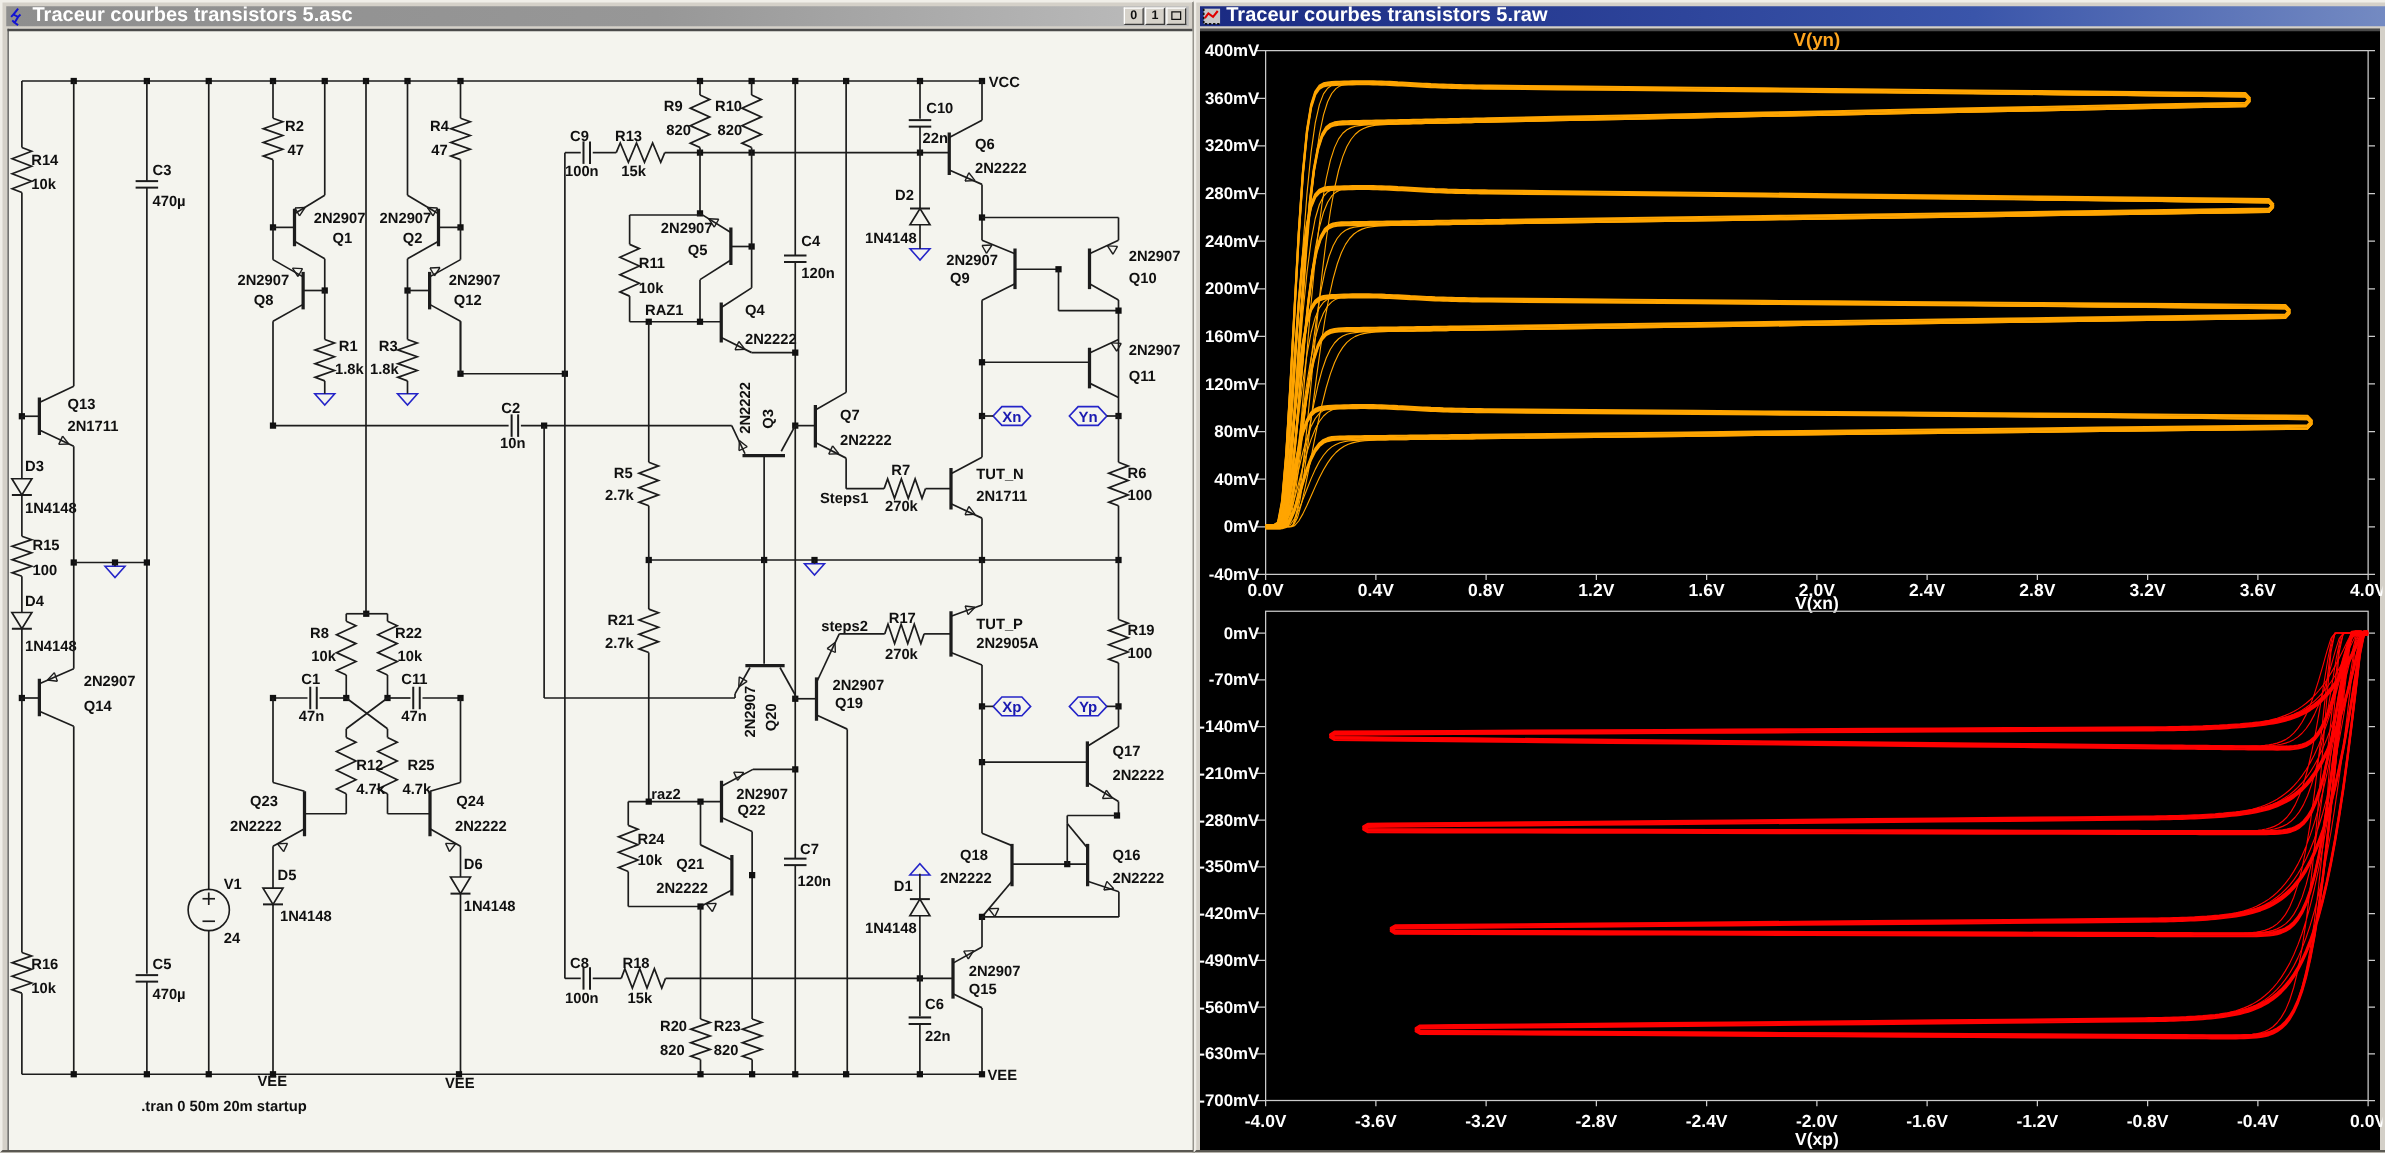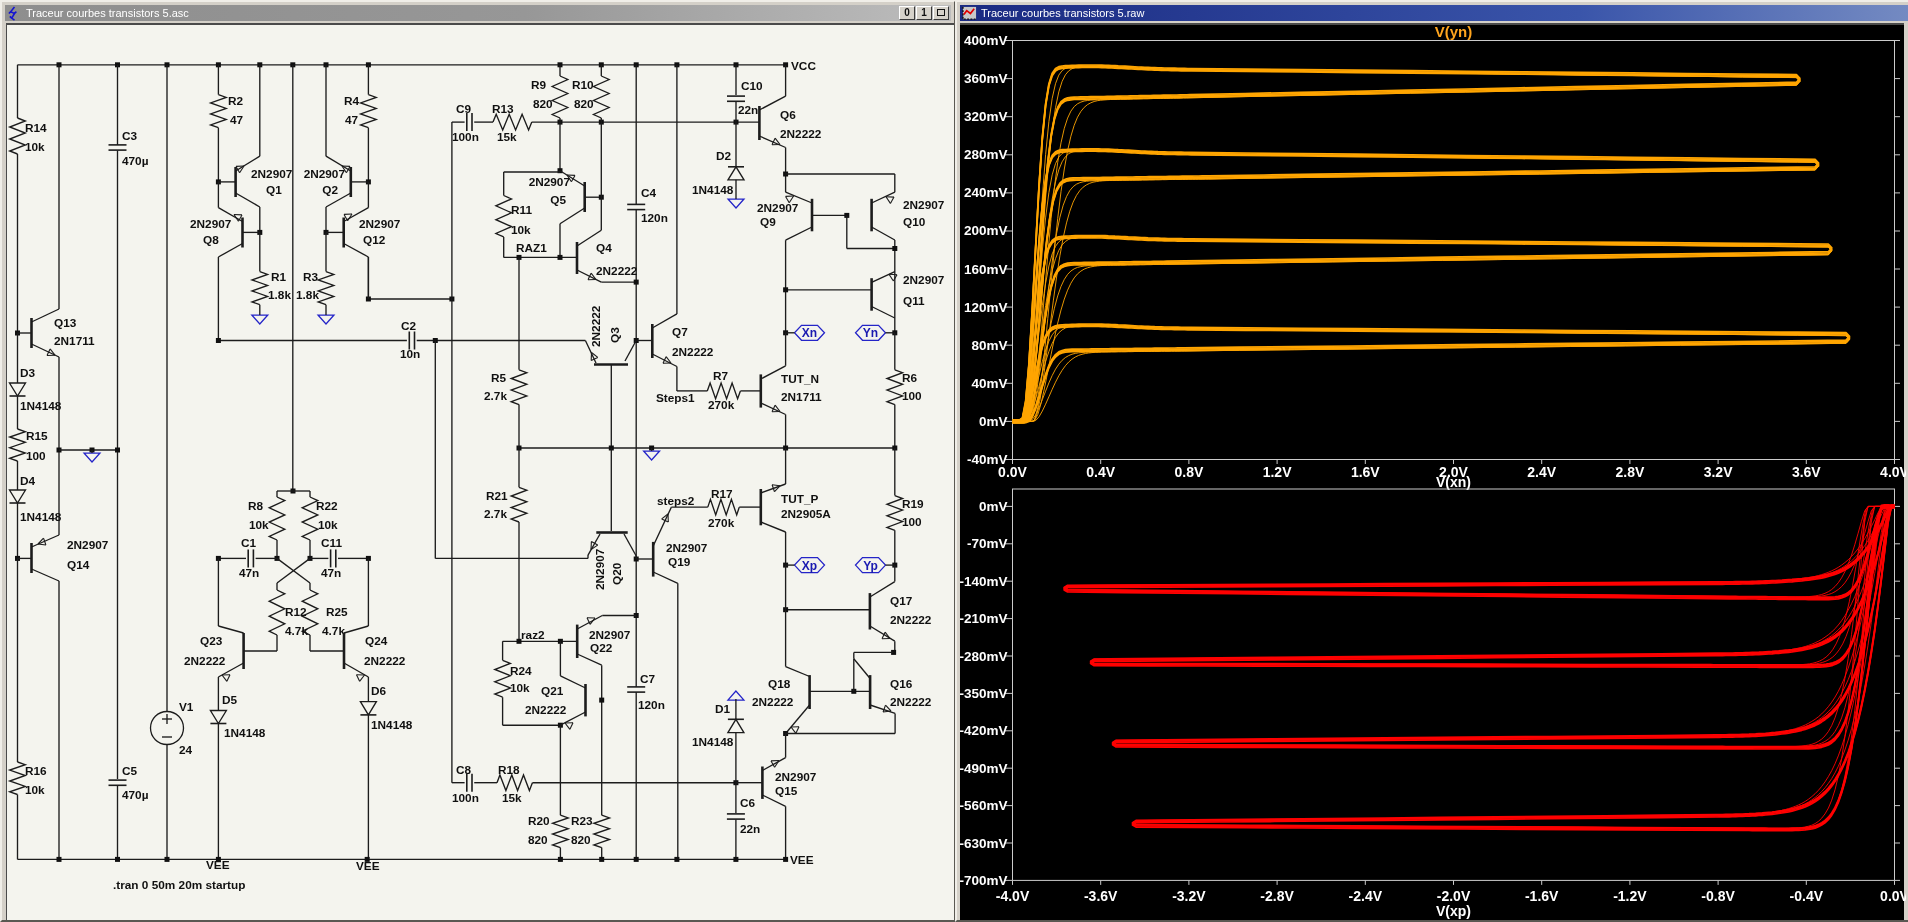--- a/index.html
+++ b/index.html
@@ -3,21 +3,21 @@
 * { margin:0; padding:0; box-sizing:border-box; }
 body { width:1908px; height:922px; font-family:"Liberation Sans",sans-serif; background:#d4d0c8; overflow:hidden; }
 .page { position:relative; width:1908px; height:922px; }
 .win { position:absolute; top:0; height:922px; border:2px solid; border-color:#f0eee8 #5a5852 #5a5852 #f0eee8; background:#d4d0c8; }
 .winL { left:0; width:956px; }
 .winR { left:955px; width:1136px; }
 .tbar { position:absolute; left:3px; top:3px; right:3px; height:16px; display:flex; align-items:center; }
 .tbarL { background:linear-gradient(90deg,#8e8e8e,#979797 55%,#bdbdbd); }
 .tbarR { background:linear-gradient(90deg,#1a2a82,#3a55aa 55%,#93a7cf); }
 .ticon { width:15px; height:15px; margin:0 4px 0 2px; }
-.ttext { color:#ffffff; font-weight:normal; font-size:11px; white-space:nowrap; }
+.ttext { color:#ffffff; font-weight:bold; font-size:16px; white-space:nowrap; }
 .btns { position:absolute; right:2px; top:1px; display:flex; gap:1px; }
 .btn { width:16px; height:14px; background:#d6d2ca; border:1px solid; border-color:#ffffff #3a3a3a #3a3a3a #ffffff; font-size:10px; font-weight:bold; color:#111; text-align:center; line-height:12px; }
 .btn .sq { width:8px; height:7px; border:1px solid #111; margin:2px auto 0; }
 .clientL { position:absolute; left:4px; top:21px; width:948px; height:897px; background:#f4f4ee; border-top:2px solid #4a4a4a; border-left:1px solid #4a4a4a; }
 .clientR { position:absolute; left:3px; top:21px; width:944px; height:897px; background:#000; border-top:2px solid #4a4a4a; }
 svg.lay { position:absolute; left:-2px; top:-2px; }
 </style></head>
 <body>
 <div class="page">
 <div class="win winL">

